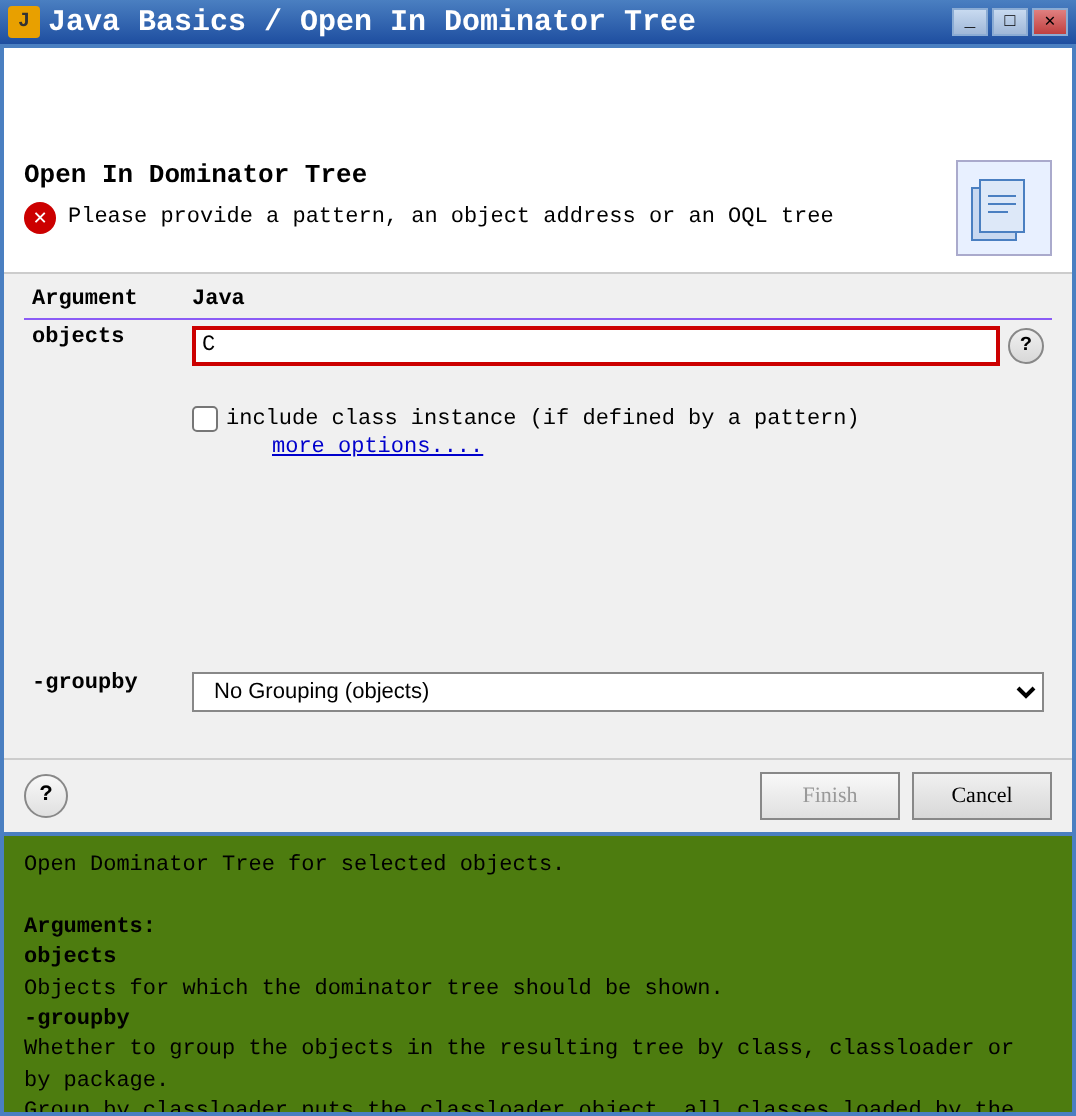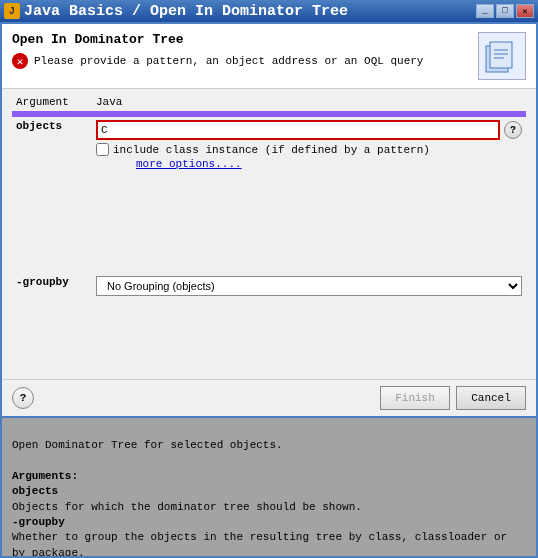--- a/index.html
+++ b/index.html
@@ -149,23 +149,23 @@
     .form-table {
       width: 100%;
       border-collapse: collapse;
     }
     .form-table th, .form-table td {
       padding: 3px 4px;
       vertical-align: top;
       font-size: 11px;
     }
     .form-table th {
-      font-weight: normal;
+      font-weight: bold;
       text-align: left;
-      border-bottom: 6px solid #8b5cf6;
+      border-bottom: 1px solid #8b5cf6;
       color: #000;
       padding-bottom: 3px;
     }
     .col-arg { width: 80px; }
     .col-val { width: auto; }
 
     .arg-label {
       font-weight: bold;
       color: #000;
       font-size: 11px;
@@ -199,21 +199,21 @@
       font-size: 10px;
       font-weight: bold;
       color: #000;
       border-radius: 50%;
     }
 
     .checkbox-row {
       display: flex;
       align-items: center;
       gap: 4px;
-      margin-top: 3px;
+      margin-top: 20px;
     }
     .checkbox-label {
       font-size: 11px;
       color: #000;
     }
 
     .more-options-link {
       color: #0000cc;
       text-decoration: underline;
       cursor: pointer;
@@ -263,39 +263,39 @@
       display: flex;
       gap: 6px;
     }
     .btn {
       height: 24px;
       min-width: 70px;
       border: 1px solid #888;
       background: linear-gradient(to bottom, #f8f8f8, #e0e0e0);
       cursor: pointer;
       font-size: 11px;
-      font-family: Liberation Mono, monospace;
+      font-family: Liberation Serif, serif;
       display: flex;
       align-items: center;
       justify-content: center;
       padding: 0 10px;
     }
     .btn:disabled, .btn.disabled {
       color: #999;
       cursor: default;
     }
     .btn.primary {
       background: linear-gradient(to bottom, #f0f0f0, #d8d8d8);
     }
 
     
     .description-area {
-      background: #a3a3a3;
+      background: #4d7c0f;
       border-top: 2px solid #4a7fc1;
-      padding: 20px 10px;
+      padding: 8px 10px;
       font-size: 11px;
       font-family: 'Courier New', monospace;
       line-height: 1.4;
       height: 140px;
       overflow: hidden;
     }
     .desc-bold {
       font-weight: bold;
     }
     .desc-text {
@@ -320,26 +320,26 @@
   <div class="title-bar-controls">
     <div class="title-btn">_</div>
     <div class="title-btn">□</div>
     <div class="title-btn close">✕</div>
   </div>
 </div>
 
 <div class="dialog">
 
   <div class="dialog-header">
-    <div style="display:flex; align-items:flex-start; justify-content:flex-start;">
+    <div style="display:flex; align-items:flex-start; justify-content:flex-start;margin-top:48px;">
       <div>
         <div class="dialog-title">Open In Dominator Tree</div>
         <div class="dialog-message">
           <div class="error-icon">✕</div>
-          <span>Please provide a pattern, an object address or an OQL query</span>
+          <span>Please provide a pattern, an object address or an OQL tree</span>
         </div>
       </div>
       <div class="header-icon-right">
         <svg width="36" height="36" viewBox="0 0 36 36">
           <rect x="2" y="8" width="22" height="26" fill="#c8d8f0" stroke="#4a7fc1" stroke-width="1"></rect>
           <rect x="6" y="4" width="22" height="26" fill="#dde8f8" stroke="#4a7fc1" stroke-width="1"></rect>
           <line x1="10" y1="12" x2="24" y2="12" stroke="#4a7fc1" stroke-width="1"></line>
           <line x1="10" y1="16" x2="24" y2="16" stroke="#4a7fc1" stroke-width="1"></line>
           <line x1="10" y1="20" x2="20" y2="20" stroke="#4a7fc1" stroke-width="1"></line>
         </svg>

